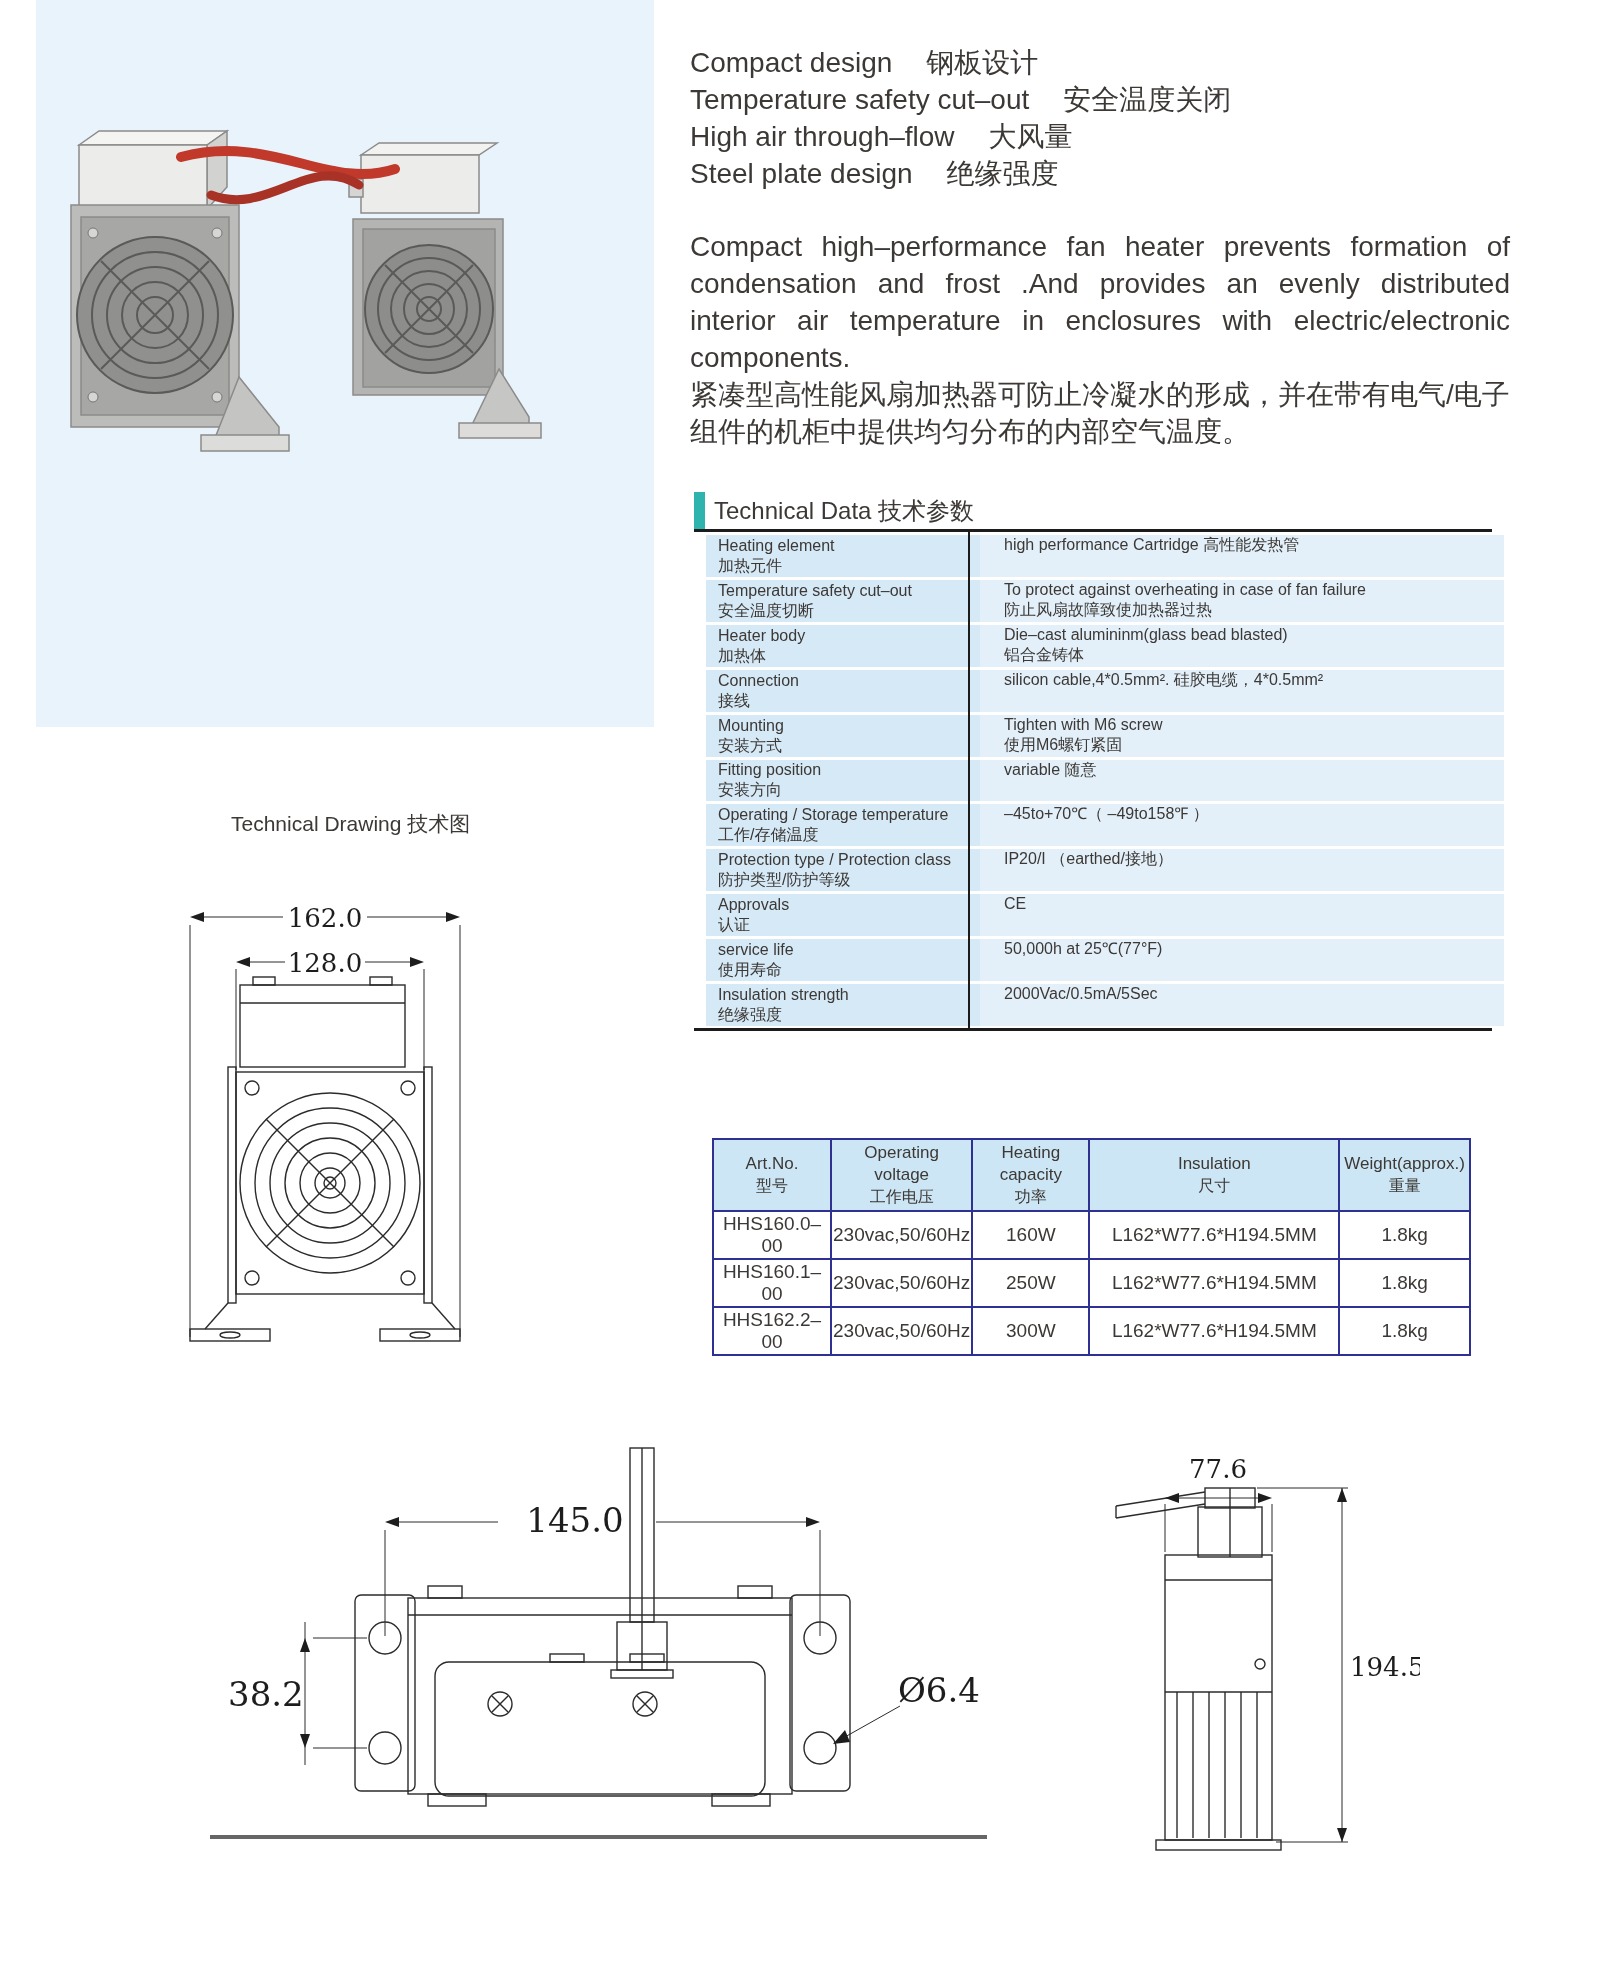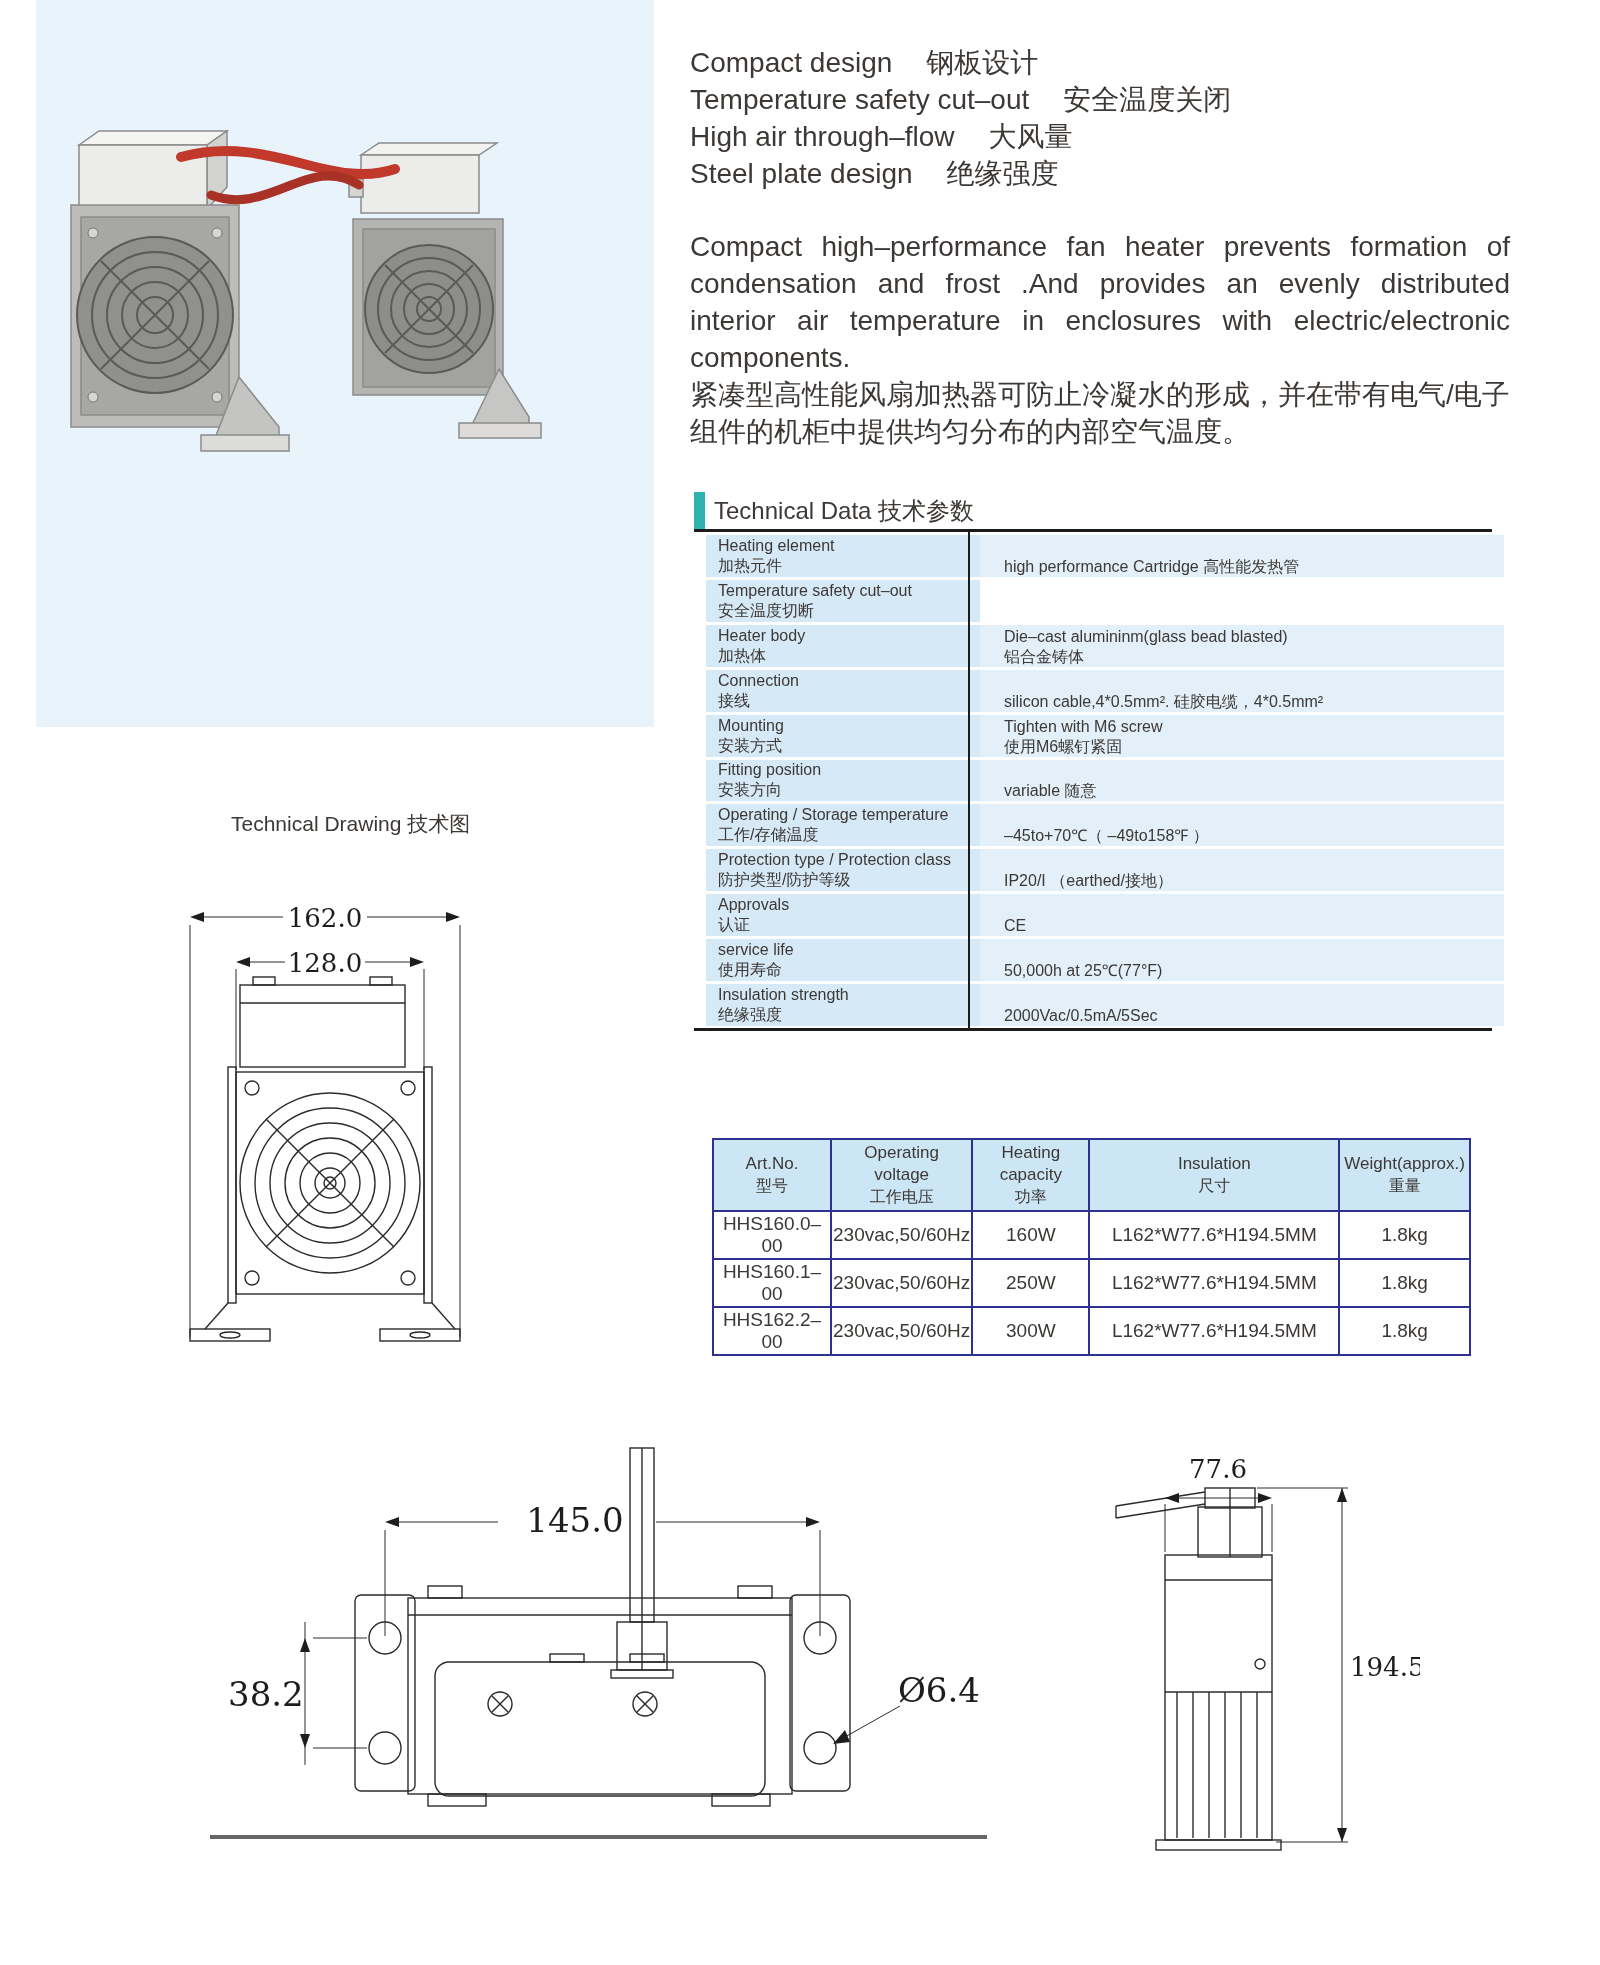--- a/index.html
+++ b/index.html
@@ -22,21 +22,21 @@
   .tech-heading .bar{width:11px;height:37px;background:#2fb3ae;margin-right:9px;}
   .tech-heading .txt{font-size:24px;font-weight:normal;color:#3c3835;}
 
   .tech-topline{position:absolute;left:694px;top:529px;width:798px;height:3px;background:#1c1c1c;}
   .tech-bottomline{position:absolute;left:694px;top:1028px;width:798px;height:3px;background:#1c1c1c;}
   .tech-divider{position:absolute;left:968px;top:529px;width:2px;height:502px;background:#1c1c1c;}
 
   .tech-table{position:absolute;left:694px;top:535px;width:798px;height:491px;display:flex;flex-direction:column;gap:3px;padding-left:12px;}
   .trow{flex:1;display:flex;}
   .trow .tl{width:274px;background:#d6e9f7;display:flex;flex-direction:column;justify-content:center;padding-left:12px;box-sizing:border-box;}
-  .trow .tv{flex:1;background:#e3f0fa;display:flex;flex-direction:column;justify-content:flex-end;padding-left:24px;box-sizing:border-box;}
+  .trow .tv{flex:1;background:#e3f0fa;display:flex;flex-direction:column;justify-content:flex-start;padding-left:24px;box-sizing:border-box;}
   .trow div{font-size:16px;line-height:20px;}
 
   
   .drawing-label{position:absolute;left:231px;top:810px;font-size:21px;color:#3c3835;}
 
   
   .products{position:absolute;left:712px;top:1138px;border-collapse:collapse;table-layout:fixed;}
   .products th,.products td{border:2px solid #2e3192;text-align:center;vertical-align:middle;color:#3c3835;}
   .products th{background:#cde6f5;font-weight:normal;height:60px;padding:2px 4px;}
   .products th .h-en{font-size:17px;display:block;line-height:22px;}
@@ -134,20 +134,24 @@
         </div>
       <div class="tv">
           <div>high performance Cartridge  高性能发热管</div>
           <div></div>
         </div>
     </div>
     <div class="trow">
       <div class="tl">
           <div>Temperature safety cut–out</div>
           <div>安全温度切断</div>
+        </div>
+      <div class="tv">
+          <div>To protect against overheating in case of fan failure</div>
+          <div>防止风扇故障致使加热器过热</div>
         </div>
     </div>
     <div class="trow">
       <div class="tl">
           <div>Heater body</div>
           <div>加热体</div>
         </div>
       <div class="tv">
           <div>Die–cast alumininm(glass bead blasted)</div>
           <div>铝合金铸体</div>

